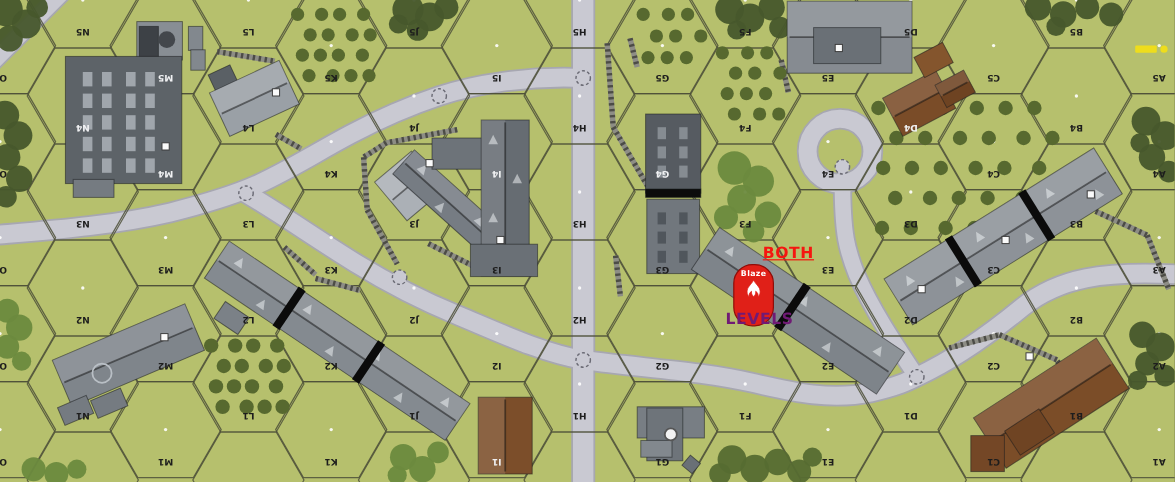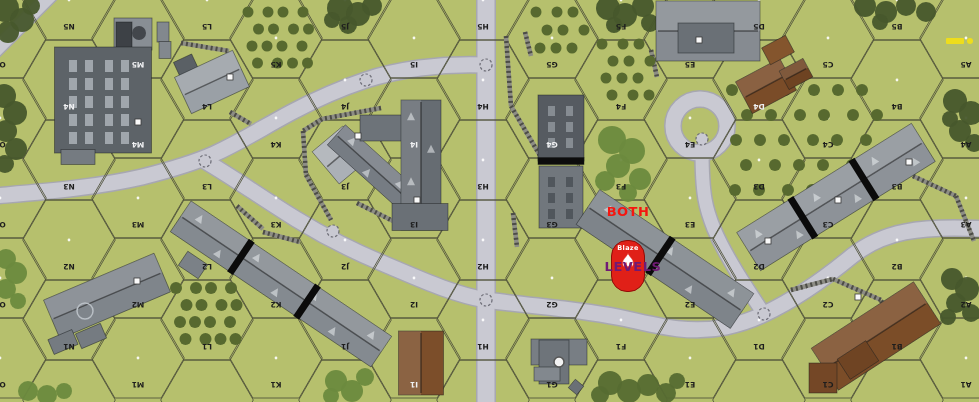--- a/index.html
+++ b/index.html
@@ -15,21 +15,21 @@
            padding:0 1px;background:#e8f2f3;}
   .aa .cal{left:4px;bottom:3px;font-size:9px;font-weight:700;}
   .aa .suf{left:27px;bottom:4px;font-size:5px;font-weight:700;}
   .aa svg{position:absolute;left:0;top:0;}
   .blaze{border:1px solid #8f0d08;color:#fff;text-align:center;}
   .blaze .lbl{display:block;font-size:6.5px;font-weight:700;margin-top:3px;
               font-family:"DejaVu Sans",sans-serif;letter-spacing:.3px;}
   .blaze svg{display:block;margin:0 auto;}
   .note{position:absolute;font:700 13px "DejaVu Sans",sans-serif;letter-spacing:.5px;
         text-align:center;white-space:nowrap;}
-  .note-both{left:603px;top:204px;width:50px;}
+  .note-both{left:632px;top:204px;width:50px;text-decoration:underline;}
   .note-levels{left:600px;top:259px;width:66px;}
   .wreck{position:absolute;width:30px;height:10px;}
   .wreck .bar{position:absolute;left:0;top:2px;width:18px;height:6px;border-radius:1px;}
   .wreck .dot{position:absolute;left:21px;top:2px;width:6px;height:6px;border-radius:50%;}
 </style>
 </head>
 <body>
 
 <div class="stage">
 
@@ -674,21 +674,21 @@
       <text x="897" y="270" text-anchor="middle" font-size="7.5" font-weight="700" font-family="&quot;DejaVu Sans&quot;, sans-serif" fill="#1d1d1d" transform="rotate(180 897 267.2)">B2</text>
       <text x="897" y="350" text-anchor="middle" font-size="7.5" font-weight="700" font-family="&quot;DejaVu Sans&quot;, sans-serif" fill="#1d1d1d" transform="rotate(180 897 347.2)">B1</text>
       <text x="966" y="68" text-anchor="middle" font-size="7.5" font-weight="700" font-family="&quot;DejaVu Sans&quot;, sans-serif" fill="#1d1d1d" transform="rotate(180 966 65.2)">A5</text>
       <text x="966" y="148" text-anchor="middle" font-size="7.5" font-weight="700" font-family="&quot;DejaVu Sans&quot;, sans-serif" fill="#1d1d1d" transform="rotate(180 966 145.2)">A4</text>
       <text x="966" y="228" text-anchor="middle" font-size="7.5" font-weight="700" font-family="&quot;DejaVu Sans&quot;, sans-serif" fill="#1d1d1d" transform="rotate(180 966 225.2)">A3</text>
       <text x="966" y="308" text-anchor="middle" font-size="7.5" font-weight="700" font-family="&quot;DejaVu Sans&quot;, sans-serif" fill="#1d1d1d" transform="rotate(180 966 305.2)">A2</text>
       <text x="966" y="388" text-anchor="middle" font-size="7.5" font-weight="700" font-family="&quot;DejaVu Sans&quot;, sans-serif" fill="#1d1d1d" transform="rotate(180 966 385.2)">A1</text>
     </svg>
 
 
-  <div class="counter blaze" style="left: 611px; top: 240px; width: 34px; height: 52px; background: rgb(224, 32, 24); border-radius: 16px;">
+  <div class="counter blaze" style="left: 611px; top: 220px; width: 34px; height: 52px; background: rgb(224, 32, 24); border-radius: 16px;">
     <span class="lbl">Blaze</span>
     <svg width="24" height="18" viewBox="0 0 22 16">
       <path d="M11,1 C13,5 16,6 16,10 C16,11.6 15.4,12.9 14.4,13.8 C14.8,12 14,10.5 12.6,9.6
                C13,11.8 11.8,12.6 11,14 C10.3,12.5 9,11.8 9.4,9.6 C8,10.5 7.2,12 7.6,13.8
                C6.6,12.9 6,11.6 6,10 C6,6 9,5 11,1 Z" fill="#ffffff" stroke="#e02018" stroke-width="0.6"></path>
     </svg>
   </div>
 
   <div class="note note-both" style="color: rgb(245, 22, 16);">BOTH</div>
   <div class="note note-levels" style="color: #701a75;">LEVELS</div>

